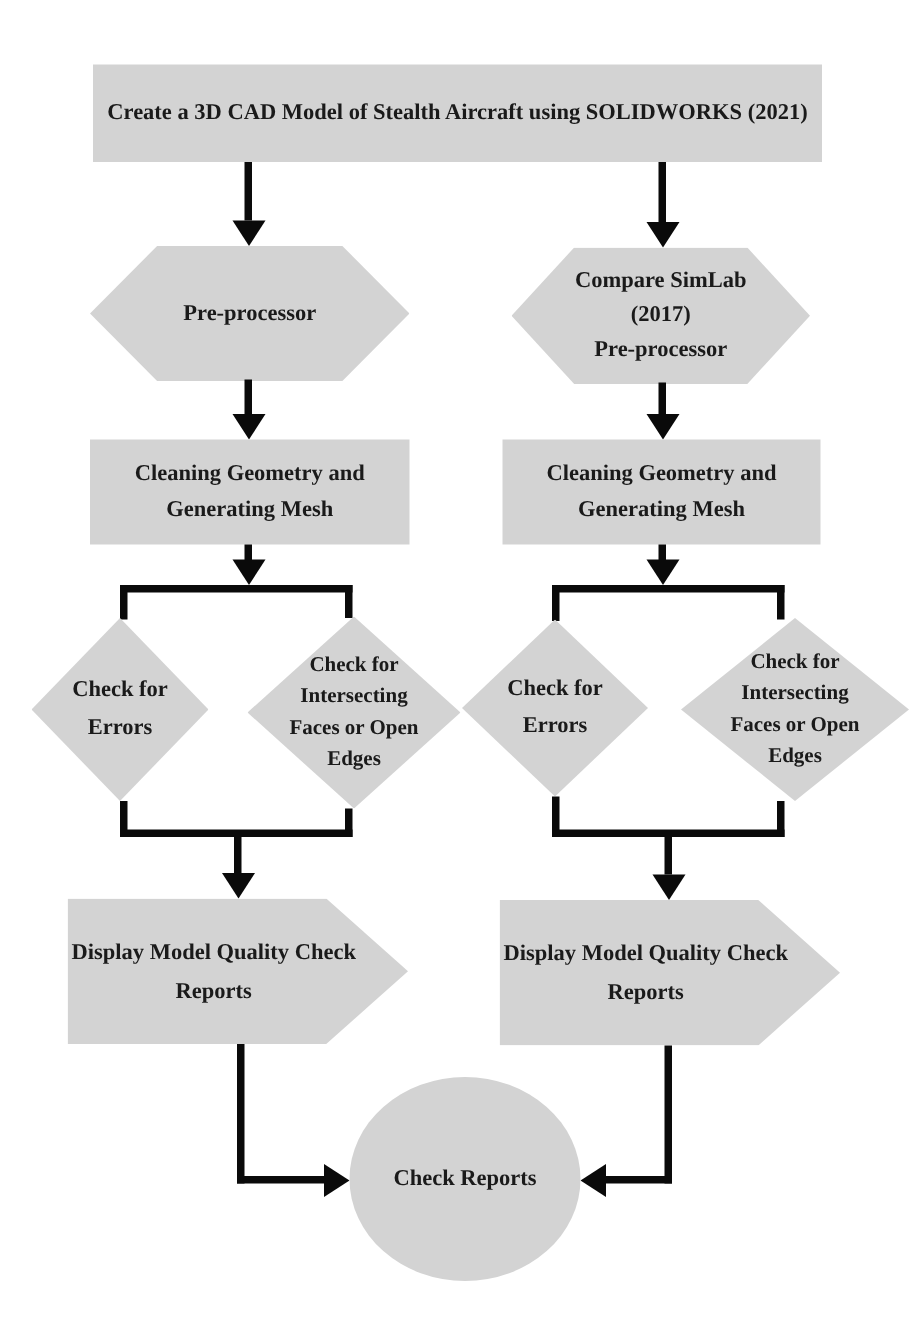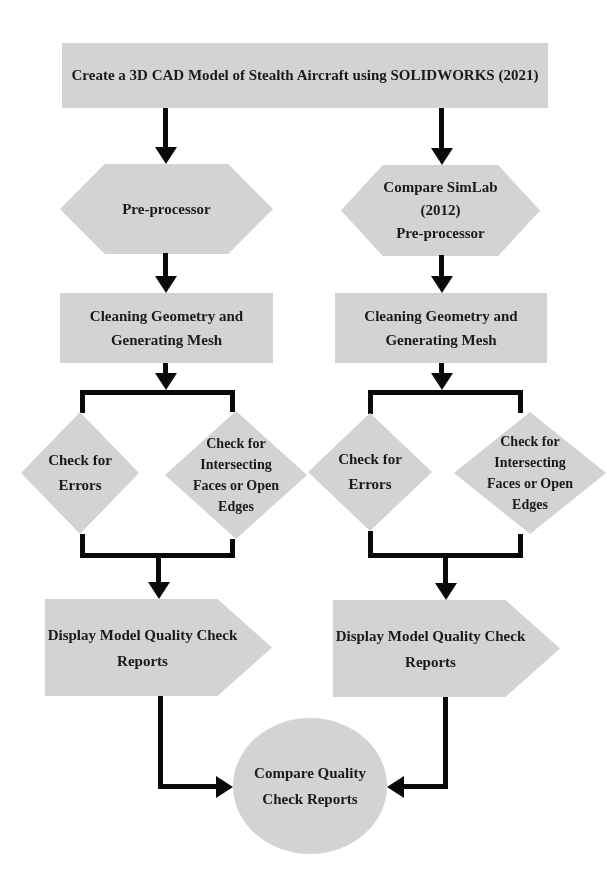--- a/index.html
+++ b/index.html
@@ -74,21 +74,21 @@
   <div class="vline" style="left:163px;top:108px;height:39px"></div>
   <div class="ah-down" style="left:155px;top:147px"></div>
   <div class="vline" style="left:439px;top:108px;height:40px"></div>
   <div class="ah-down" style="left:431px;top:148px"></div>
 
   <div class="node hexagon" id="n-hex-l">
     <div class="ln">Pre-processor</div>
   </div>
   <div class="node hexagon" id="n-hex-r">
     <div class="ln">Compare SimLab</div>
-    <div class="ln">(2012)</div>
+    <div class="ln">(2017)</div>
     <div class="ln">Pre-processor</div>
   </div>
 
   <div class="vline" style="left:163px;top:253px;height:23px"></div>
   <div class="ah-down" style="left:155px;top:276px"></div>
   <div class="vline" style="left:439px;top:255px;height:21px"></div>
   <div class="ah-down" style="left:431px;top:276px"></div>
 
   <div class="node" id="n-mesh-l">
     <div class="ln">Cleaning Geometry and</div>
@@ -155,17 +155,16 @@
   </div>
 
   <div class="vline" style="left:158px;top:696px;height:93px"></div>
   <div class="hline" style="left:158px;top:784px;width:60px"></div>
   <div class="ah-right" style="left:216px;top:776px"></div>
   <div class="vline" style="left:443px;top:697px;height:92px"></div>
   <div class="hline" style="left:404px;top:784px;width:44px"></div>
   <div class="ah-left" style="left:387px;top:776px"></div>
 
   <div class="node" id="n-circle">
-    <div class="ln">Compare Quality</div>
     <div class="ln">Check Reports</div>
   </div>
 
 </div>
 
 </body></html>

